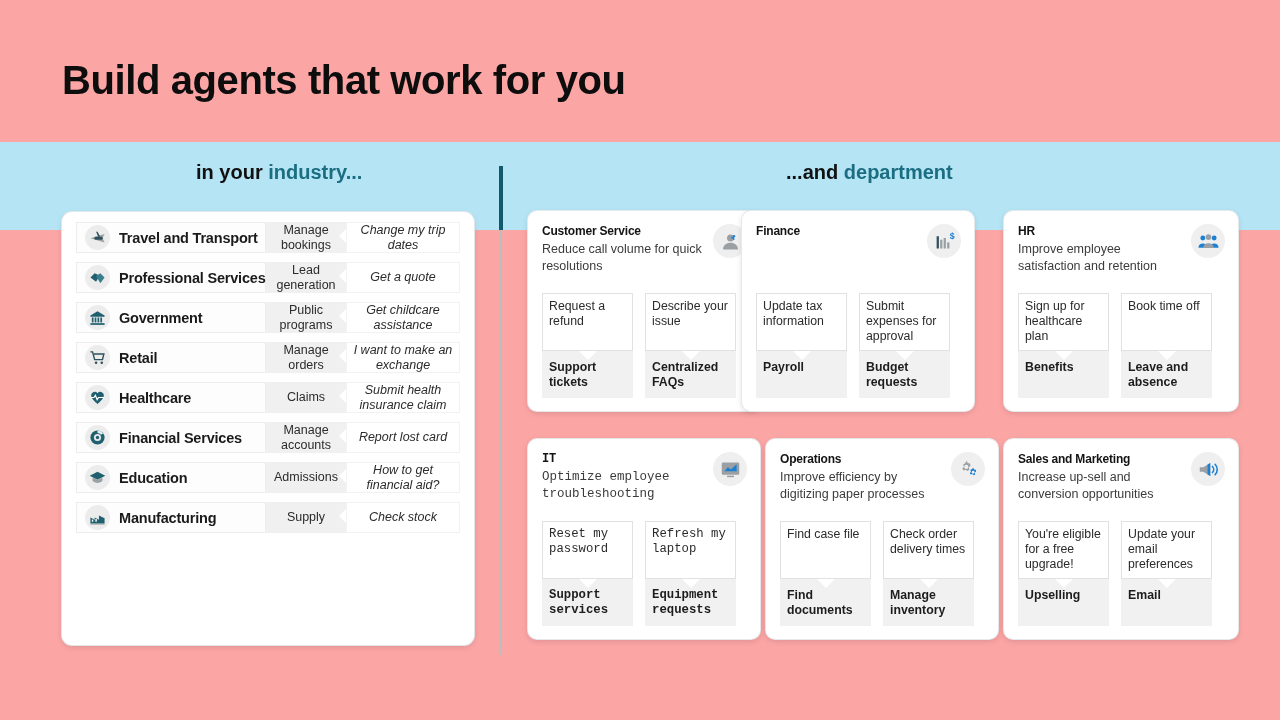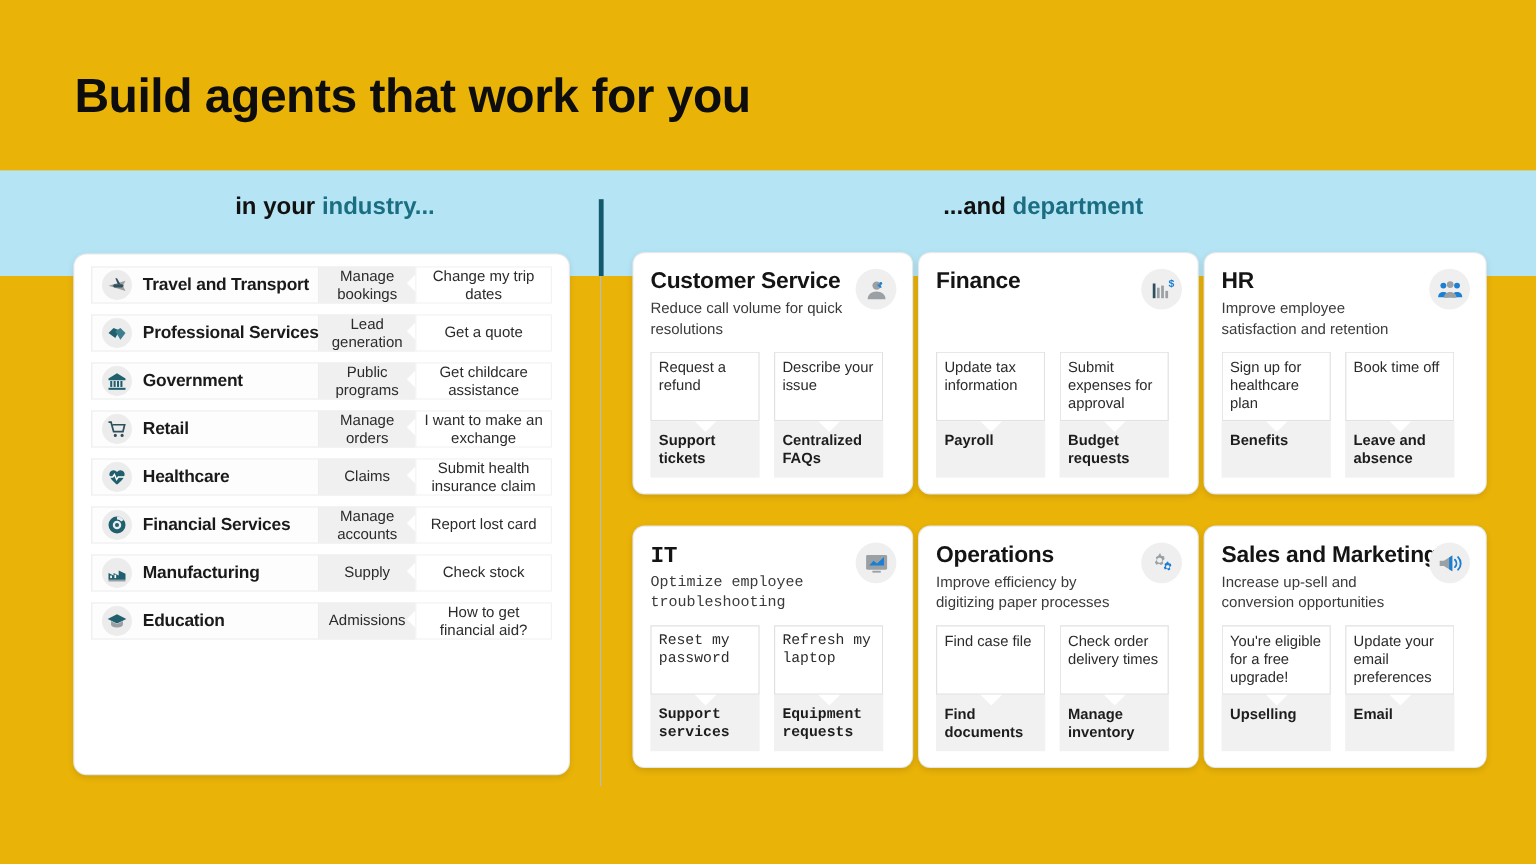--- a/index.html
+++ b/index.html
@@ -3,21 +3,21 @@
 <meta charset="utf-8">
 <title>Build agents that work for you</title>
 <style>
   * { box-sizing: border-box; margin: 0; padding: 0; }
   html, body {
     width: 1280px; height: 720px;
     background: #ffffff;
     font-family: "Liberation Sans", sans-serif;
     overflow: hidden;
   }
-  #slide { position: relative; width: 1280px; height: 720px; background: #eab308; }
+  #slide { position: relative; width: 1280px; height: 720px; background: #fca5a5; }
 
   
   .slide-title {
     position: absolute; left: 62px; top: 58px;
     font-size: 40px; font-weight: 700; color: #0d0d0d;
     letter-spacing: -0.4px; white-space: nowrap;
   }
 
   
   .band {
@@ -80,45 +80,46 @@
     text-align: center; font-size: 12.5px; color: #2b2b2b;
     line-height: 1.15; padding: 0 3px;
   }
 
   .ind-right {
     position: relative; flex: 1; background: #ffffff;
     display: flex; align-items: center; justify-content: center;
     text-align: center; font-size: 12.5px; color: #2b2b2b;
     line-height: 1.2; padding: 0 6px;
     box-shadow: inset 0 0 0 1px #f2f2f2;
+    font-style: italic;
   }
   .ind-right::before {
     content: ""; position: absolute; left: -7px; top: 7px;
     width: 0; height: 0;
     border-top: 7px solid transparent;
     border-bottom: 7px solid transparent;
     border-right: 7px solid #ffffff;
   }
 
   
   .dept-card {
     position: absolute; width: 232px; height: 200px;
     background: #ffffff; border-radius: 9px;
     box-shadow: 0 0 0 1px #e6e9eb, 0 2px 6px rgba(0,0,0,0.14);
     padding: 13px 14px 0 14px;
   }
   .dept-card.c0 { left: 528px; top: 211px; }
-  .dept-card.c1 { left: 766px; top: 211px; }
+  .dept-card.c1 { left: 742px; top: 211px; }
   .dept-card.c2 { left: 1004px; top: 211px; width: 234px; }
   .dept-card.c3 { left: 528px; top: 439px; font-family: Liberation Mono, monospace; }
   .dept-card.c4 { left: 766px; top: 439px; }
   .dept-card.c5 { left: 1004px; top: 439px; width: 234px; }
 
   .dept-title {
-    font-size: 19px; font-weight: 700; color: #141414;
+    font-size: 12px; font-weight: 700; color: #141414;
     letter-spacing: -0.2px; white-space: nowrap;
   }
   .dept-sub {
     margin-top: 3px; font-size: 12.5px; color: #3b3b3b;
     line-height: 1.32; width: 168px;
   }
   .dept-ico {
     position: absolute; right: 13px; top: 13px;
     width: 34px; height: 34px; border-radius: 50%;
     background: #efefef;
@@ -257,43 +258,43 @@
           </span>
       <span class="ind-label">Financial Services</span>
     </div>
     <div class="ind-mid">Manage accounts</div>
     <div class="ind-right">Report lost card</div>
   </div>
   <div class="industry-row">
     <div class="ind-name">
       <span class="ind-ico">
             <svg width="17" height="17" viewBox="0 0 24 24">
+              <path fill="#1f5f6e" d="M12 4L1 9.5 12 15l11-5.5z"></path>
+              <path fill="#9aa0a3" d="M5 12v4c0 2 3.2 3.6 7 3.6s7-1.6 7-3.6v-4l-7 3.4z"></path>
+            </svg>
+          </span>
+      <span class="ind-label">Education</span>
+    </div>
+    <div class="ind-mid">Admissions</div>
+    <div class="ind-right">How to get financial aid?</div>
+  </div>
+  <div class="industry-row">
+    <div class="ind-name">
+      <span class="ind-ico">
+            <svg width="17" height="17" viewBox="0 0 24 24">
               <path fill="#9aa0a3" d="M2 20h20v2H2z"></path>
               <path fill="#1f5f6e" d="M2 12l6 3V12l6 3V9l8 4v7H2z"></path>
               <rect x="4" y="15" width="2" height="3" fill="#fff"></rect>
               <rect x="9" y="14" width="2" height="4" fill="#fff"></rect>
             </svg>
           </span>
       <span class="ind-label">Manufacturing</span>
     </div>
     <div class="ind-mid">Supply</div>
     <div class="ind-right">Check stock</div>
-  </div>
-  <div class="industry-row">
-    <div class="ind-name">
-      <span class="ind-ico">
-            <svg width="17" height="17" viewBox="0 0 24 24">
-              <path fill="#1f5f6e" d="M12 4L1 9.5 12 15l11-5.5z"></path>
-              <path fill="#9aa0a3" d="M5 12v4c0 2 3.2 3.6 7 3.6s7-1.6 7-3.6v-4l-7 3.4z"></path>
-            </svg>
-          </span>
-      <span class="ind-label">Education</span>
-    </div>
-    <div class="ind-mid">Admissions</div>
-    <div class="ind-right">How to get financial aid?</div>
   </div>
     </div>
 
   <div id="dept-host">
   <div class="dept-card c0">
     <div class="dept-title">Customer Service</div>
     <div class="dept-sub">Reduce call volume for quick resolutions</div>
     <span class="dept-ico">
           <svg width="21" height="21" viewBox="0 0 24 24">
             <circle cx="12" cy="8" r="4" fill="#9aa0a3"></circle>

